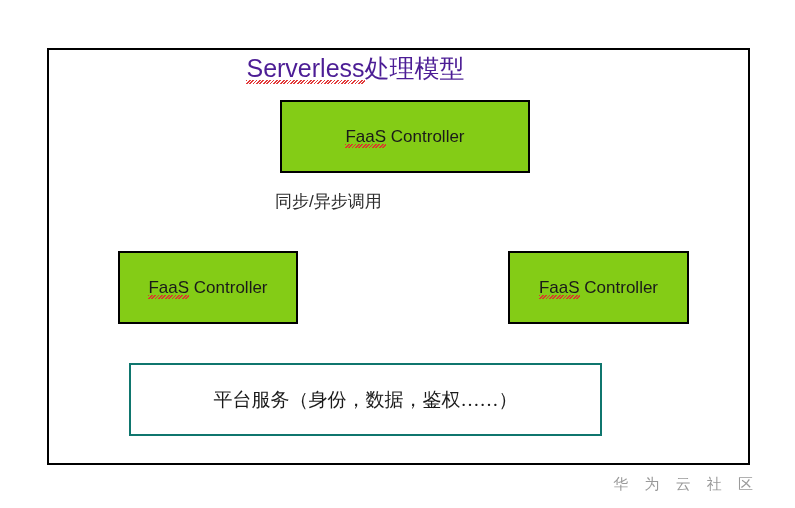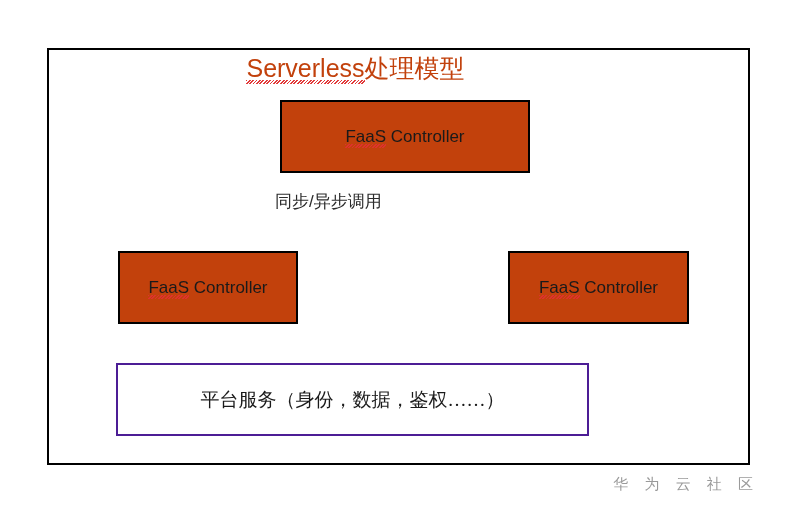--- a/index.html
+++ b/index.html
@@ -36,21 +36,21 @@
   }
 
   
   .diagram-title {
     position: absolute;
     left: 47px;
     top: 52px;
     width: 617px;
     text-align: center;
     font-size: 25px;
-    color: #c2410c;
+    color: #4c1d95;
     font-family: "Liberation Sans", sans-serif;
     white-space: nowrap;
   }
   .spell-error {
     position: relative;
     display: inline-block;
   }
   .spell-error::after {
     content: "";
     position: absolute;
@@ -63,21 +63,21 @@
         #e03030 0px, #e03030 1.2px,
         rgba(255,255,255,0) 1.2px, rgba(255,255,255,0) 2.4px);
     opacity: 0.95;
   }
 
   
   .box {
     position: absolute;
     border: 2px solid #000000;
     box-sizing: border-box;
-    background: #c2410c;
+    background: #84cc16;
     display: flex;
     align-items: center;
     justify-content: center;
   }
   .box-label {
     font-size: 17px;
     color: #1a1a1a;
     white-space: nowrap;
     font-family: "Liberation Sans", sans-serif;
   }
@@ -97,25 +97,25 @@
   #box-right {
     left: 508px;
     top: 251px;
     width: 181px;
     height: 73px;
   }
 
   
   #platform-bar {
     position: absolute;
-    left: 116px;
+    left: 129px;
     top: 363px;
     width: 473px;
     height: 73px;
-    border: 2px solid #4c1d95;
+    border: 2px solid #0f766e;
     box-sizing: border-box;
     background: #ffffff;
     display: flex;
     align-items: center;
     justify-content: center;
   }
   #platform-bar .bar-label {
     font-size: 19px;
     color: #1a1a1a;
     font-family: "Liberation Serif", serif;

